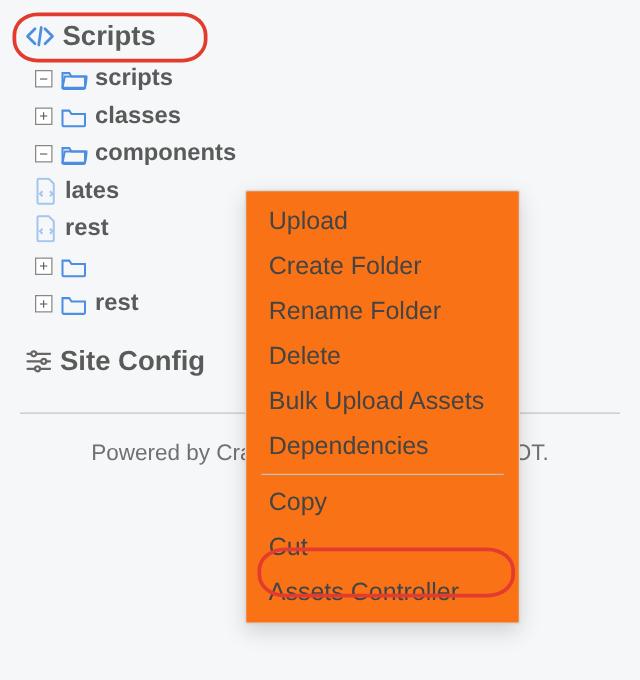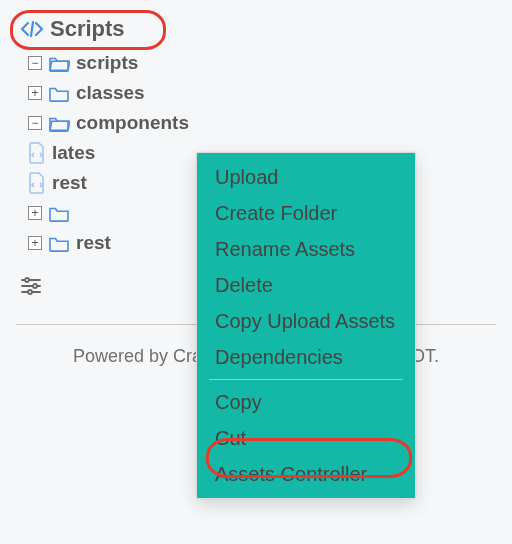--- a/index.html
+++ b/index.html
@@ -49,21 +49,21 @@
   .hr{border:0;border-top:1px solid var(--hr);margin:22px 16px 10px 16px;}
   .footer{
     text-align:center;font-size:18px;color:#707070;
     padding:8px 24px 0 24px;line-height:1.5;
   }
   .footer .link{color:var(--link);}
   
   .ctx{
     position:absolute;left:196px;top:152px;
     width:218px;
-    background:#14b8a6;
+    background:#f97316;
     border:1px solid #d9d9d9;
     border-radius:2px;
     box-shadow:0 6px 18px rgba(0,0,0,.15),0 0 0 1px rgba(0,0,0,.02);
     padding:6px 0;
     font-size:20px;color:#444;
   }
   .ctx .mi{padding:4px 18px;line-height:28px;white-space:nowrap;}
   .ctx .sep{border-top:1px solid #bfbfbf;margin:4px 12px;}
   
   .ring{
@@ -173,20 +173,21 @@
   <span class="ico">
     <svg width="22" height="20" viewBox="0 0 22 20" class="fill-none sliders-lines" stroke-width="1.8" stroke-linecap="round">
       <line x1="2" y1="4" x2="20" y2="4"></line>
         <circle cx="7" cy="4" r="2" fill="#f6f7f8"></circle>
       <line x1="2" y1="10" x2="20" y2="10"></line>
         <circle cx="15" cy="10" r="2" fill="#f6f7f8"></circle>
       <line x1="2" y1="16" x2="20" y2="16"></line>
         <circle cx="10" cy="16" r="2" fill="#f6f7f8"></circle>
     </svg>
   </span>
+  <span class="lbl">Site Config</span>
 </div>
 
 <hr class="hr">
 
 <div class="footer">
   <div>
     <span>Powered by Craft</span>
     <span style="display:inline-block;width:176px;"></span>
     <span>HOT.</span>
   </div>
@@ -194,23 +195,23 @@
     <span>Check it ou</span>
   </div>
   <div>
     <span class="link">Crafter News</span><span>.</span>
   </div>
 </div>
 
 <div class="ctx">
   <div class="mi">Upload</div>
   <div class="mi">Create Folder</div>
-  <div class="mi">Rename Assets</div>
+  <div class="mi">Rename Folder</div>
   <div class="mi">Delete</div>
-  <div class="mi">Copy Upload Assets</div>
+  <div class="mi">Bulk Upload Assets</div>
   <div class="mi">Dependencies</div>
   <div class="sep"></div>
   <div class="mi">Copy</div>
   <div class="mi">Cut</div>
   <div class="mi">Assets Controller</div>
 </div>
 
 <div class="ring ring1"></div>
 <div class="ring ring2"></div>
 

